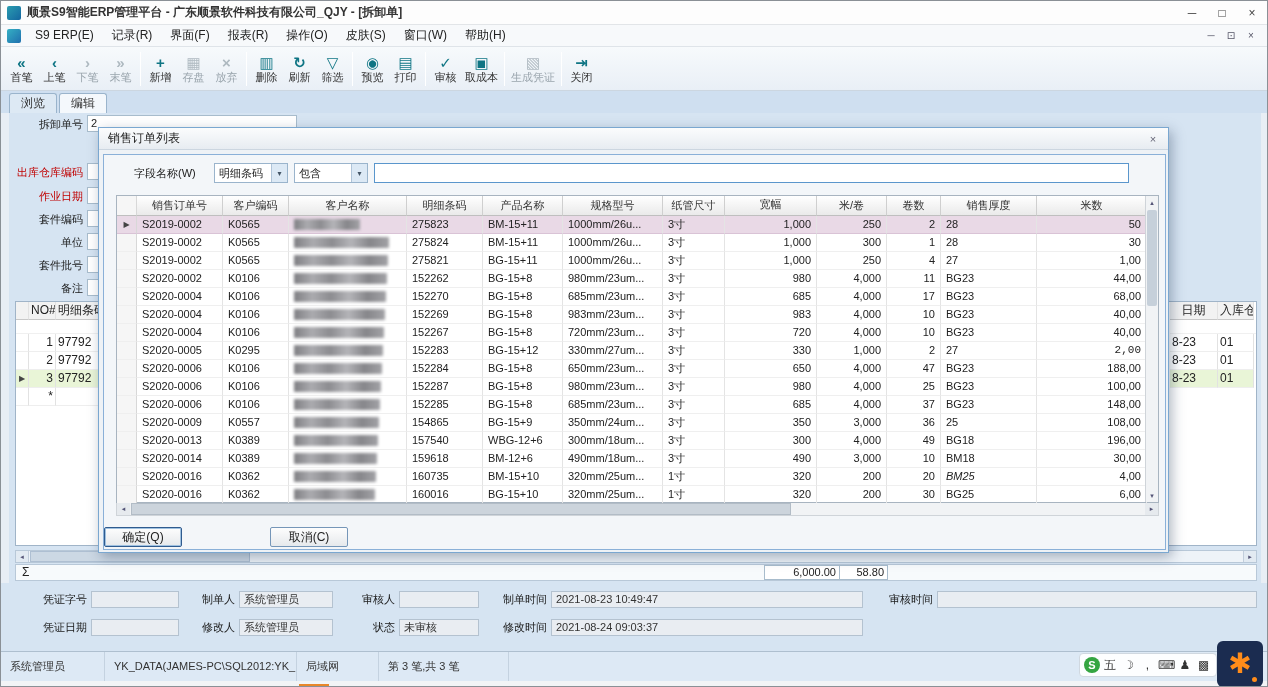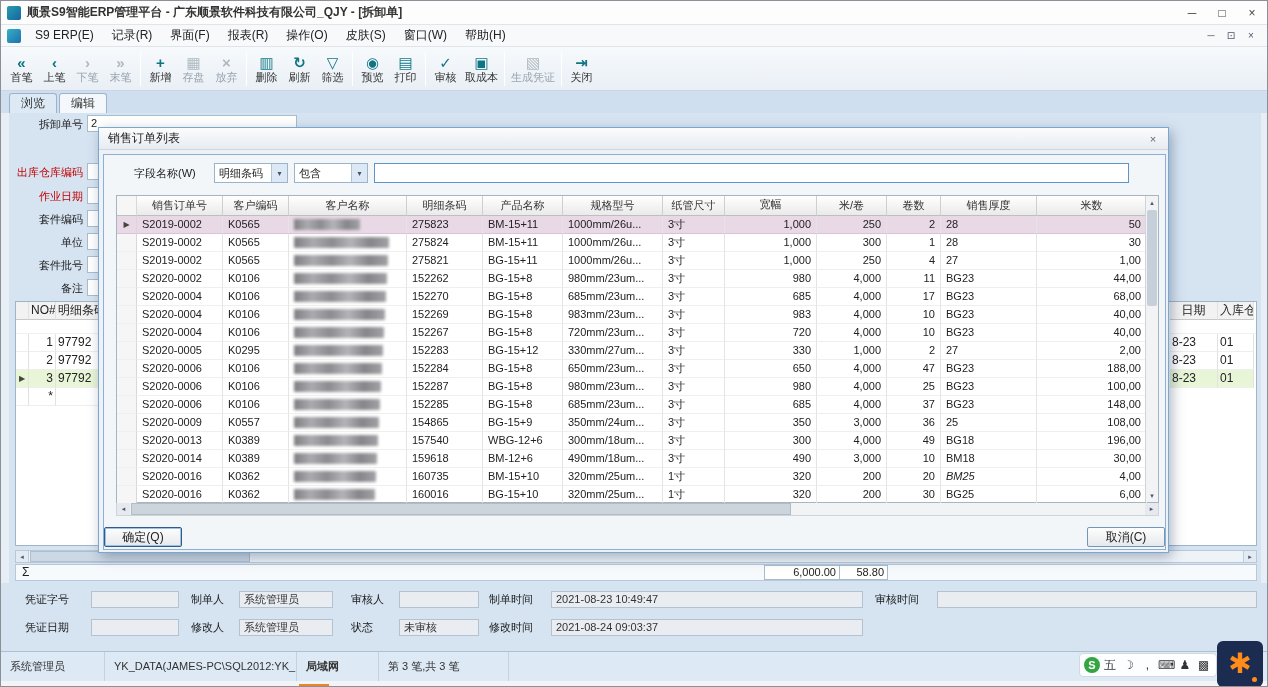--- a/index.html
+++ b/index.html
@@ -106,27 +106,27 @@
 .vs-up{top:0;}.vs-down{bottom:0;}
 .vs-up::after{content:"▴";}
 .vs-down::after{content:"▾";}
 .vs-thumb{position:absolute;left:1px;right:1px;top:14px;height:96px;background:#c6d0da;border-radius:2px;}
 .mg-hscroll{position:absolute;left:12px;top:348px;width:1043px;height:13px;display:flex;background:#f1f3f5;border:1px solid #cfd4d9;border-top:none;}
 .hs-btn{width:13px;height:12px;font-size:7px;color:#557;display:flex;align-items:center;justify-content:center;background:#e6eaee;}
 .hs-btn.left::after{content:"◂";}
 .hs-btn.right::after{content:"▸";}
 .hs-track{flex:1;position:relative;}
 .hs-thumb{position:absolute;left:1px;top:0;width:660px;height:12px;background:#ccd4dc;border:1px solid #b2bcc6;}
-.modal-btns{position:absolute;left:0;right:0;top:372px;height:20px;display:flex;justify-content:space-between;gap:60px;}
+.modal-btns{position:absolute;left:0;right:0;top:372px;height:20px;display:flex;justify-content:flex-start;gap:88px;}
 .dlg-btn{width:78px;height:20px;font-size:12px;font-family:inherit;color:#222;background:linear-gradient(#fdfdfd,#e6e9ec);border:1px solid #7596b8;border-radius:2px;}
 .dlg-btn.ok{border:1px solid #2f5b8f;box-shadow:inset 0 0 0 1px #9fc1e0;}
 
 
 .footer{position:absolute;left:0;top:582px;width:100%;height:68px;background:#d6e4f2;}
-.ft-label{position:absolute;height:17px;font-size:11px;line-height:17px;text-align:left;color:#1a1a1a;white-space:nowrap;}
+.ft-label{position:absolute;height:17px;font-size:11px;line-height:17px;text-align:right;color:#1a1a1a;white-space:nowrap;}
 .ft-input{position:absolute;height:17px;background:#e9edf2;border:1px solid #b4c2d0;font-size:11px;line-height:15px;padding:0 4px;color:#333;overflow:hidden;white-space:nowrap;}
 
 
 .statusbar{position:absolute;left:0;top:650px;width:100%;height:30px;background:#dde9f5;border-top:1px solid #aebfcf;display:flex;}
 .sb-seg{height:100%;border-right:1px solid #c4d2e0;font-size:11px;line-height:28px;padding-left:9px;color:#333;overflow:hidden;white-space:nowrap;}
 .sb-seg.sb-fill{flex:1;border-right:none;}
 .bottom-strip{position:absolute;left:0;top:680px;width:100%;height:7px;background:#f2f4f6;}
 .taskbar-peek{position:absolute;left:298px;top:3px;width:30px;height:4px;background:#e8872a;}
 
 
@@ -492,21 +492,21 @@
                 <span class="mg-c" style="width: 66px;">K0295</span>
                 <span class="mg-c" style="width: 118px;"><span class="blur-block" style="width: 89px;"></span></span>
                 <span class="mg-c" style="width: 76px;">152283</span>
                 <span class="mg-c" style="width: 80px;">BG-15+12</span>
                 <span class="mg-c" style="width: 100px;">330mm/27um...</span>
                 <span class="mg-c" style="width: 62px;">3寸</span>
                 <span class="mg-c num" style="width: 92px;">330</span>
                 <span class="mg-c num" style="width: 70px;">1,000</span>
                 <span class="mg-c num" style="width: 54px;">2</span>
                 <span class="mg-c" style="width: 96px;">27</span>
-                <span class="mg-c num" style="width: 110px;">2,00</span>
+                <span class="mg-c num" style="width: 110px; font-family: Liberation Mono, monospace;">2,00</span>
               </div>
               <div class="mg-row">
                 <span class="mg-c mg-ind"></span>
                 <span class="mg-c" style="width: 86px;">S2020-0006</span>
                 <span class="mg-c" style="width: 66px;">K0106</span>
                 <span class="mg-c" style="width: 118px;"><span class="blur-block" style="width: 88px;"></span></span>
                 <span class="mg-c" style="width: 76px;">152284</span>
                 <span class="mg-c" style="width: 80px;">BG-15+8</span>
                 <span class="mg-c" style="width: 100px;">650mm/23um...</span>
                 <span class="mg-c" style="width: 62px;">3寸</span>
@@ -660,21 +660,21 @@
       <span class="ft-input" style="left: 238px; width: 94px; top: 36px;">系统管理员</span>
       <span class="ft-label" style="left: 350px; width: 44px; top: 36px;">状态</span>
       <span class="ft-input" style="left: 398px; width: 80px; top: 36px;">未审核</span>
       <span class="ft-label" style="left: 488px; width: 58px; top: 36px;">修改时间</span>
       <span class="ft-input" style="left: 550px; width: 312px; top: 36px;">2021-08-24 09:03:37</span>
     </div>
 
   <div class="statusbar" id="statusbar">
       <div class="sb-seg" style="width: 104px;">系统管理员</div>
       <div class="sb-seg" style="width: 192px;">YK_DATA(JAMES-PC\SQL2012:YK_DATA)</div>
-      <div class="sb-seg" style="width: 82px; font-weight: bold;">局域网</div>
+      <div class="sb-seg" style="width: 82px;">局域网</div>
       <div class="sb-seg" style="width: 130px;">第 3 笔,共 3 笔</div>
       <div class="sb-seg sb-fill"></div>
     </div>
   <div class="bottom-strip">
     <div class="taskbar-peek"></div>
   </div>
 
   <div class="sogou-bar" id="sogou">
       <span class="sg-ico sg-s">S</span>
       <span class="sg-ico">五</span>

